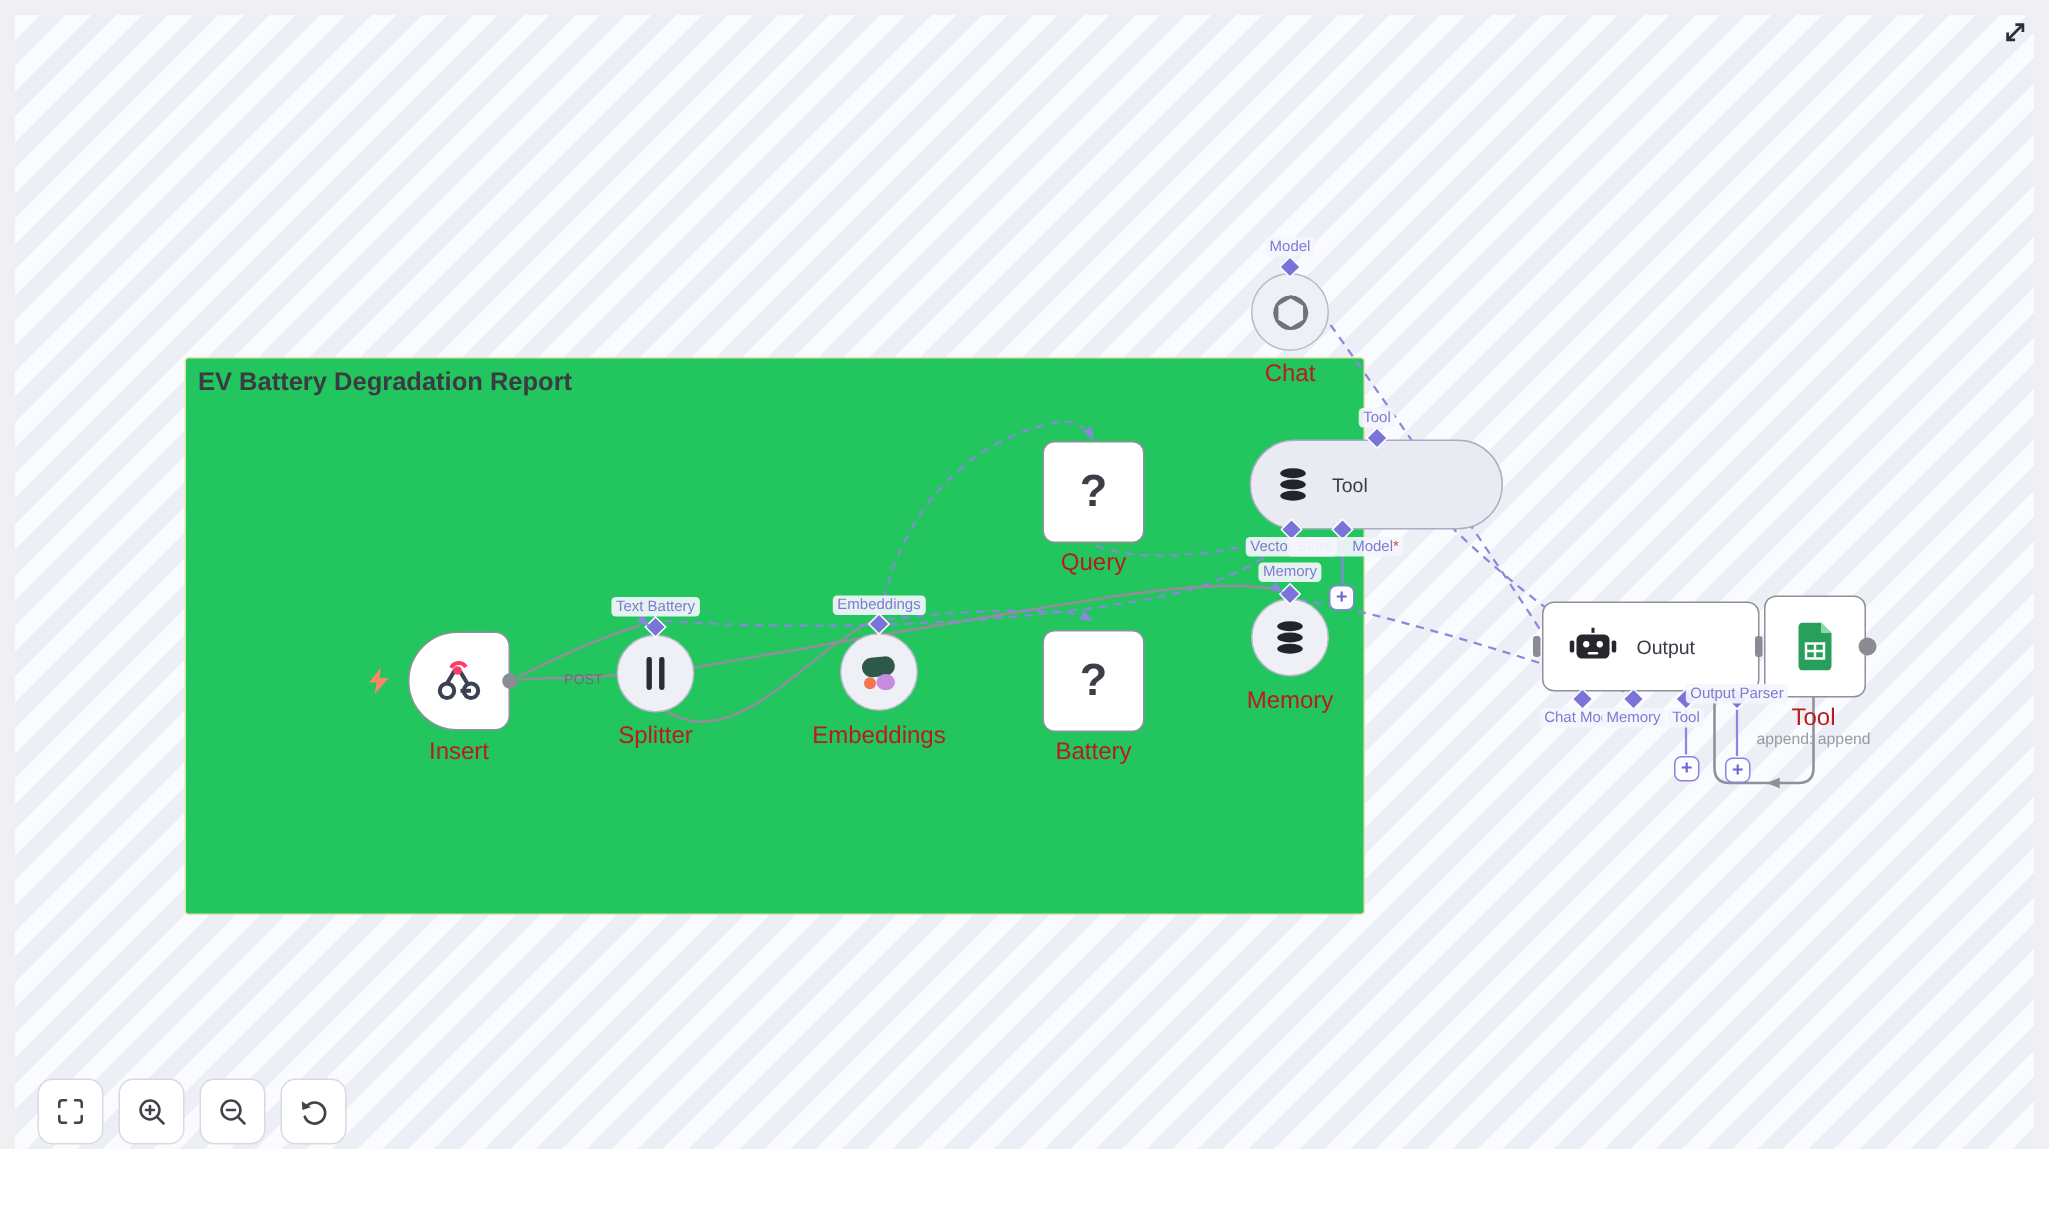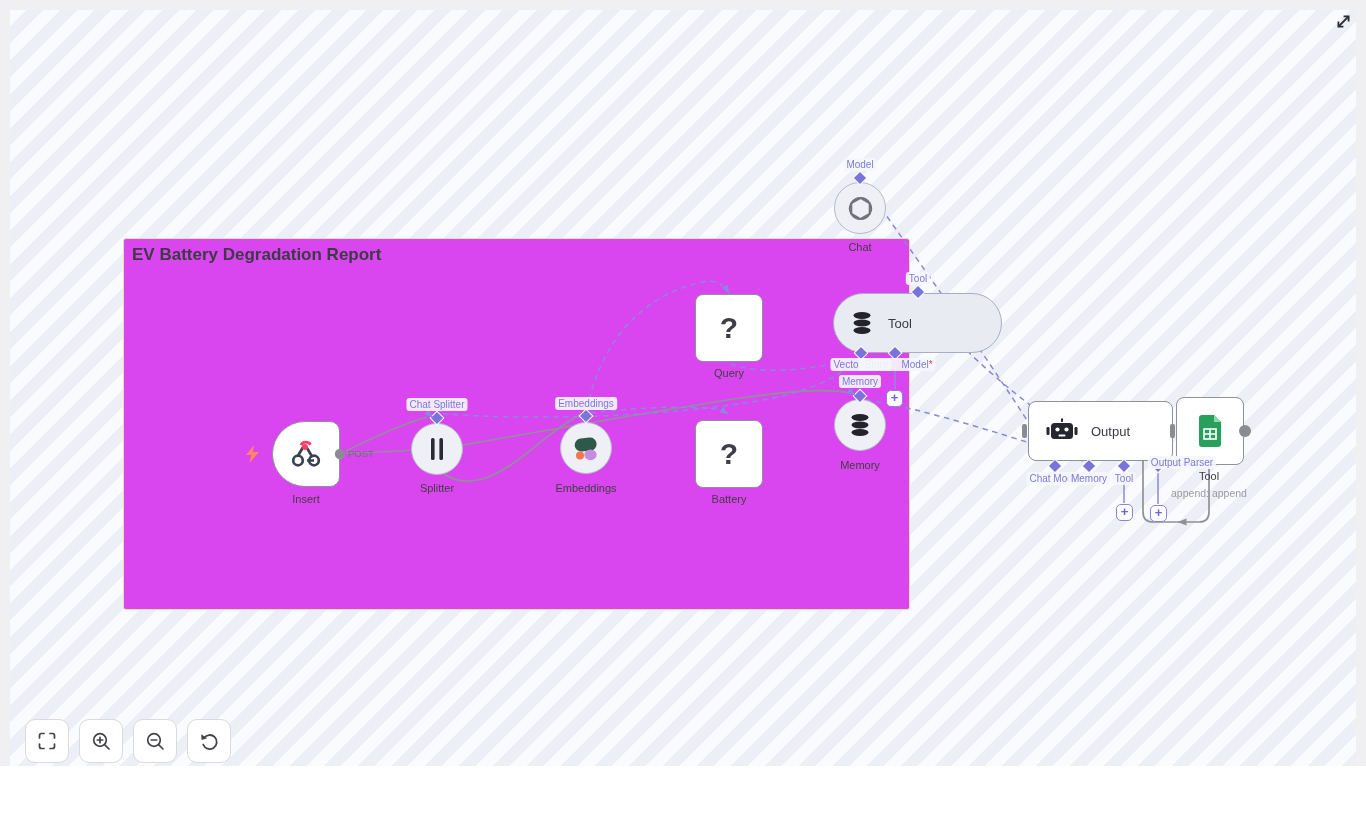--- a/index.html
+++ b/index.html
@@ -3,45 +3,45 @@
 <meta charset="utf-8">
 <style>
   html,body{margin:0;padding:0;}
   body{width:1366px;height:814px;position:relative;overflow:hidden;background:#ffffff;
        font-family:"Liberation Sans", sans-serif;}
   .frame{position:absolute;left:0;top:0;width:1366px;height:766px;background:#f0f0f3;}
   .canvas{position:absolute;left:10px;top:10px;width:1346px;height:756px;
           background:repeating-linear-gradient(135deg,#fafbfe 0 12px,#edeff6 12px 24px);}
   .abs{position:absolute;}
   .sticky{position:absolute;left:123px;top:238px;width:785px;height:370px;
-          background:#d946ef;border:1px solid #eadfae;border-radius:3px;}
+          background:#22c55e;border:1px solid #eadfae;border-radius:3px;}
   .sticky-title{position:absolute;left:8px;top:6px;font-size:17px;font-weight:700;color:#3b3b42;}
   svg.layer{position:absolute;left:0;top:0;pointer-events:none;}
   .node{position:absolute;box-sizing:border-box;display:flex;align-items:center;justify-content:center;}
   .sq{background:#ffffff;border:1.6px solid #90909a;border-radius:8px;}
   .circ{background:#eff0f6;border:1.5px solid #b7b9cb;border-radius:50%;}
   .pill{background:#e9ebf3;border:1.5px solid #a9adc4;border-radius:30px;justify-content:flex-start;gap:13px;padding-left:15px;}
   .node-inner-label{font-size:13px;color:#3a3a44;}
   .qmark{font-size:30px;font-weight:700;color:#3e3e48;line-height:1;}
   .node-label{position:absolute;width:160px;margin-left:-80px;text-align:center;
-              font-size:11px;color:#404040;white-space:nowrap;}
+              font-size:16px;color:#b91c1c;white-space:nowrap;}
   .sub-label{position:absolute;width:160px;margin-left:-80px;text-align:center;
              font-size:10.5px;color:#9a9aa3;white-space:nowrap;}
   .port-label{position:absolute;transform:translateX(-50%);font-size:10px;line-height:13px;
               color:#7f7ad2;background:rgba(245,246,253,.92);padding:0 3px;border-radius:3px;white-space:nowrap;}
   .req{color:#d64545;}
   .plus-btn{position:absolute;width:17px;height:17px;box-sizing:border-box;background:#fdfdff;
             border:1.5px solid #8a84dd;border-radius:5px;color:#6c65d2;font-size:13px;font-weight:600;
             line-height:13px;text-align:center;cursor:pointer;}
   .toolbar{position:absolute;left:25px;top:719px;display:flex;gap:10px;}
   .tool-btn{width:44px;height:44px;box-sizing:border-box;background:#ffffff;border:1px solid #dadade;
             border-radius:10px;display:flex;align-items:center;justify-content:center;cursor:pointer;}
   .expand-btn{position:absolute;left:1328px;top:6px;width:30px;height:30px;background:transparent;border:none;
               display:flex;align-items:center;justify-content:center;cursor:pointer;}
-  .post-label{position:absolute;font-size:9.5px;color:#6e6e77;}
+  .post-label{position:absolute;font-size:9.5px;color:#6e6e77;margin-left:28px;}
 </style>
 </head>
 <body>
 
 <div class="frame">
 <div class="canvas">
 </div>
 </div>
 
 <div class="sticky">
@@ -186,33 +186,33 @@
   </g>
   <g fill="#8b8b93">
     <circle cx="340" cy="454" r="5.2"></circle>
     <circle cx="1245" cy="431" r="6"></circle>
     <rect x="1022" y="424" width="5" height="14" rx="2"></rect>
     <rect x="1170" y="424" width="5" height="14" rx="2"></rect>
   </g>
   <polygon points="4.5,-3.5 4.5,3.5 -4.5,0" transform="translate(1182,522)" fill="#90909a"></polygon>
 </svg>
 
-<div class="port-label" style="left:437px;top:398px;">Chat Splitter</div>
+<div class="port-label" style="left:437px;top:398px;">Text Battery</div>
 <div class="port-label" style="left:586px;top:397px;">Embeddings</div>
 <div class="port-label" style="left:860px;top:375px;">Memory</div>
 <div class="port-label" style="left:918px;top:272px;">Tool</div>
 <div class="port-label" style="left:860px;top:158px;">Model</div>
 <div class="port-label" style="left:861px;top:358px;">Vector Store</div>
 <div class="port-label" style="left:897px;top:358px;padding-left:43px;">
   <span>Model</span><span class="req">*</span>
 </div>
 <div class="port-label" style="left:1055px;top:472px;">Chat Model</div>
 <div class="port-label" style="left:1089px;top:472px;">Memory</div>
 <div class="port-label" style="left:1124px;top:472px;">Tool</div>
-<div class="port-label" style="left:1158px;top:456px;margin-left:24px;">Output Parser</div>
+<div class="port-label" style="left:1158px;top:456px;">Output Parser</div>
 
 <div class="node-label" style="left:306px;top:493px;">Insert</div>
 <div class="node-label" style="left:437px;top:482px;">Splitter</div>
 <div class="node-label" style="left:586px;top:482px;">Embeddings</div>
 <div class="node-label" style="left:729px;top:367px;">Query</div>
 <div class="node-label" style="left:729px;top:493px;">Battery</div>
 <div class="node-label" style="left:860px;top:459px;">Memory</div>
 <div class="node-label" style="left:860px;top:241px;">Chat</div>
 <div class="node-label" style="left:1209px;top:470px;">Tool</div>
 <div class="sub-label" style="left:1209px;top:487px;">append: append</div>

